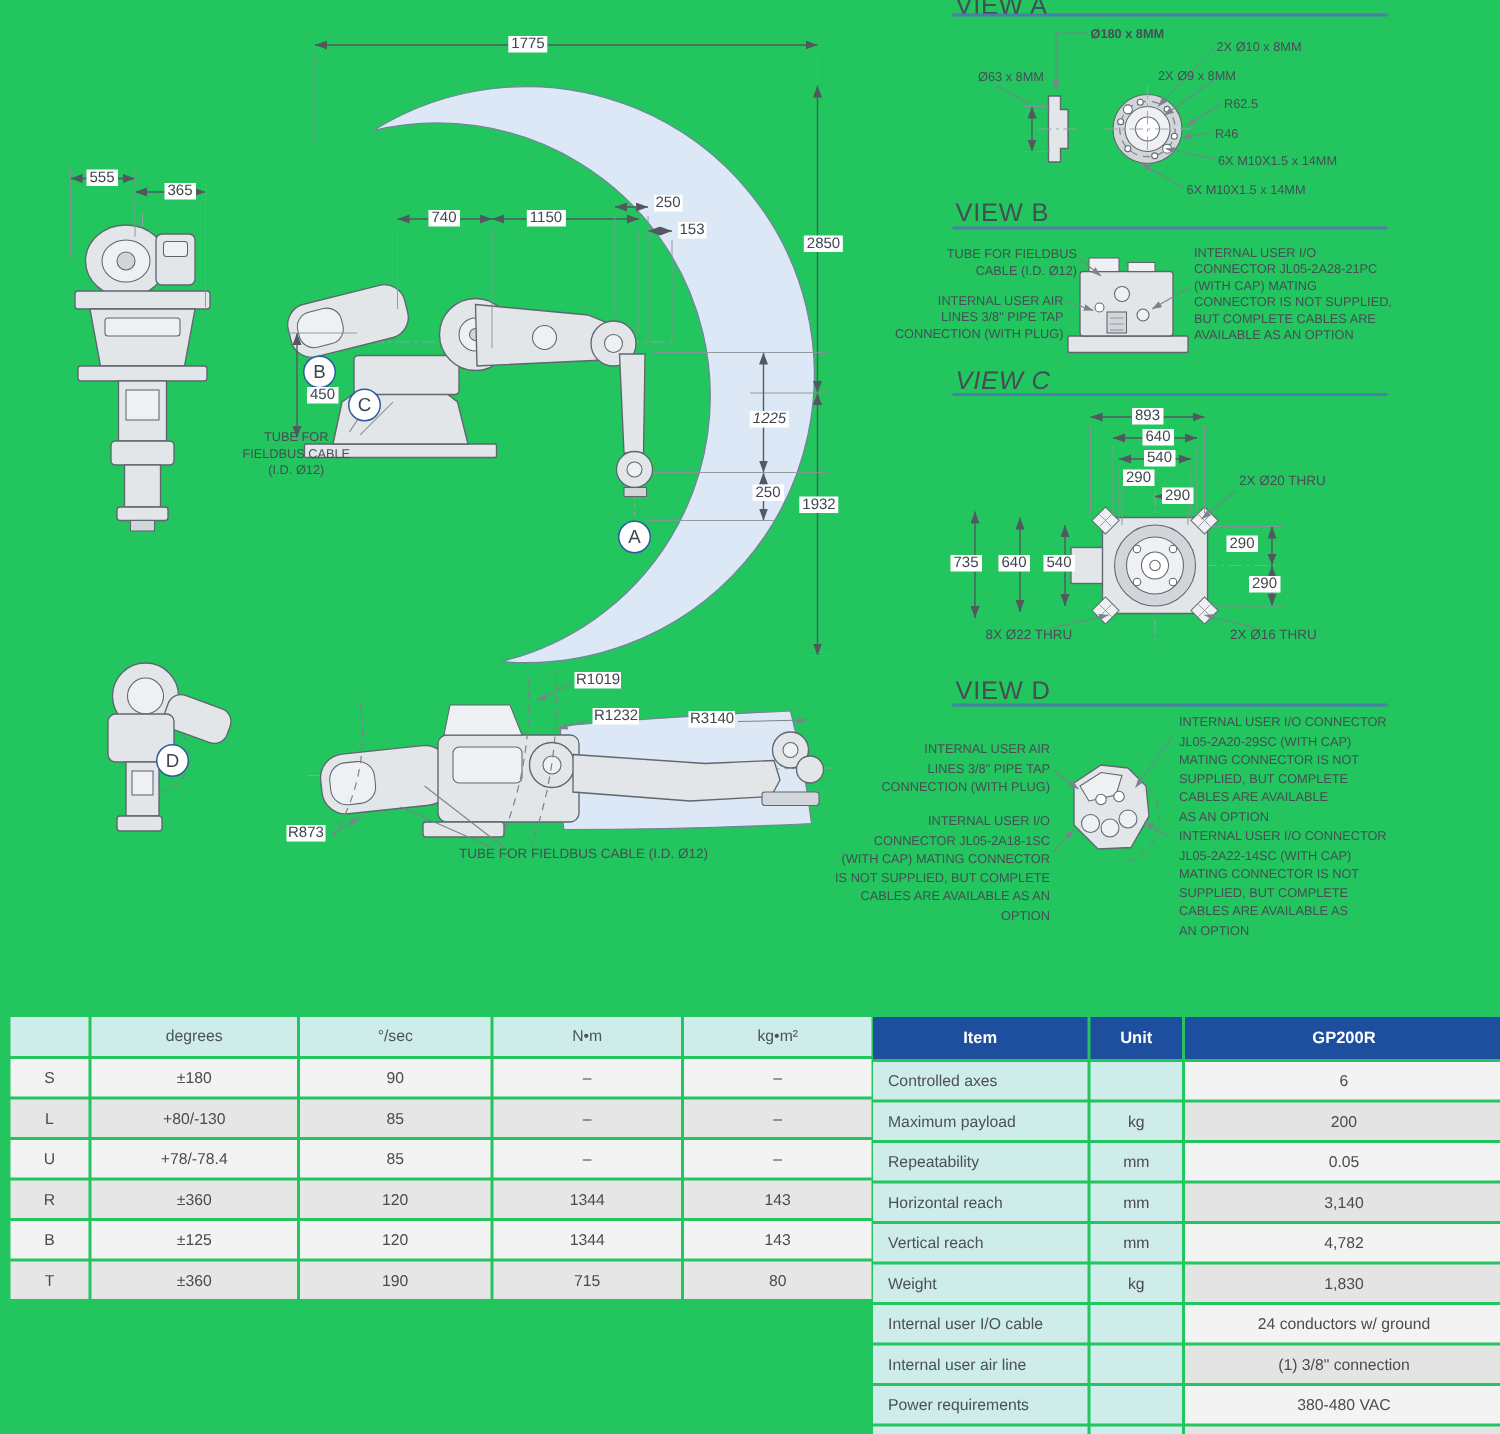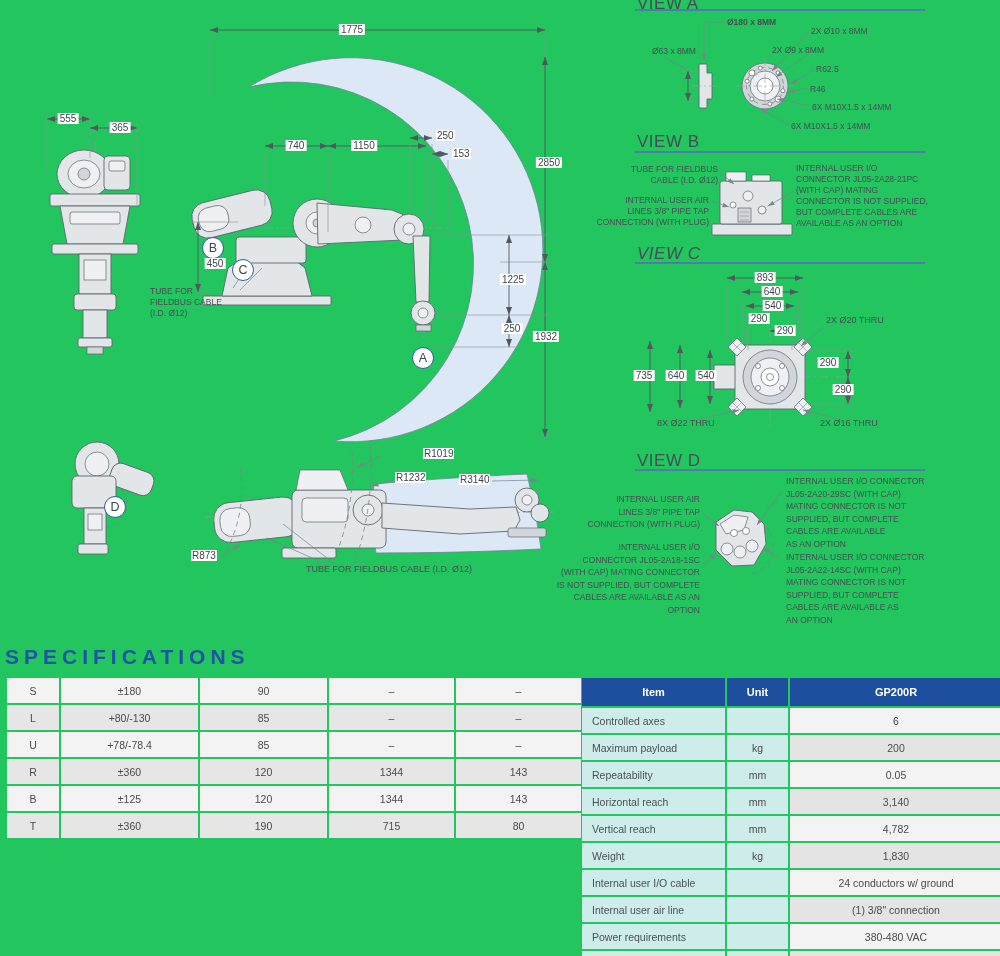--- a/index.html
+++ b/index.html
@@ -10,21 +10,21 @@
   .b3{fill:#d2d6da;stroke:#5e666e;stroke-width:.7}
   .wh{fill:#fff;stroke:#5e666e;stroke-width:.7}
   .dim{stroke:#51585f;stroke-width:.9;fill:none}
   .ext{stroke:#8a9198;stroke-width:.6;fill:none}
   .ld{stroke:#7b838b;stroke-width:.7;fill:none}
   .cl{stroke:#9aa0a6;stroke-width:.6;fill:none;stroke-dasharray:9 3 2 3}
   .dsh{stroke:#7b838b;stroke-width:.8;fill:none;stroke-dasharray:5 4}
   .lb{position:absolute;font-size:8.5px;color:#474e54;line-height:11px;white-space:pre-line;}
   .lh12{line-height:12.5px;}
   .tar{text-align:right;}
-  .tac{text-align:left;}
+  .tac{text-align:center;}
   .dm{position:absolute;font-size:10px;color:#3f464d;background:#fff;padding:0 2px;transform:translateX(-50%);white-space:nowrap;}
   .dml{position:absolute;font-size:10px;color:#3f464d;background:#fff;padding:0 1px;white-space:nowrap;}
   .vt{position:absolute;font-size:17px;color:#454d55;letter-spacing:.5px;}
   .vu{position:absolute;height:2px;background:#4d7dab;width:290px;}
   .mk{position:absolute;width:22px;height:22px;border:1.6px solid #2d5d9f;border-radius:50%;background:#fff;color:#3d454d;font-size:12.5px;display:flex;align-items:center;justify-content:center;box-sizing:border-box;}
   .spec-title{position:absolute;left:5px;top:645px;font-size:21px;font-weight:bold;color:#1d55a4;letter-spacing:5px;}
   .foot{position:absolute;left:633px;top:630px;width:300px;text-align:right;font-size:8.5px;color:#4f5559;line-height:11.5px;}
   table{border-collapse:separate;border-spacing:2px;position:absolute;table-layout:fixed;}
   #axesTable{left:5px;top:676px;width:566px;}
   #itemTable{left:580px;top:676px;width:420px;}
@@ -310,33 +310,33 @@
 <div class="mk" style="left:202px;top:237px;">B</div>
 <div class="mk" style="left:232px;top:259px;">C</div>
 <div class="mk" style="left:104px;top:496px;">D</div>
 
 <div class="dm" style="left:68px;top:113px;">555</div>
 <div class="dm" style="left:120px;top:122px;">365</div>
 
 <div class="dm" style="left:352px;top:24px;">1775</div>
 <div class="dm" style="left:549px;top:157px;">2850</div>
 <div class="dm" style="left:546px;top:331px;">1932</div>
-<div class="dm" style="left:513px;top:274px;">1225</div>
+<div class="dm" style="left:513px;top:274px;font-style:italic;">1225</div>
 <div class="dm" style="left:512px;top:323px;">250</div>
 <div class="dm" style="left:296px;top:140px;">740</div>
 <div class="dm" style="left:364px;top:140px;">1150</div>
 <div class="dml" style="left:436px;top:130px;">250</div>
 <div class="dml" style="left:452px;top:148px;">153</div>
 <div class="dm" style="left:184px;top:258px;margin-left:31px;">450</div>
 <div class="lb tac" style="left:150px;top:286px;width:95px;">TUBE FOR
 FIELDBUS CABLE
 (I.D. Ø12)</div>
 
 <div class="dml" style="left:191px;top:550px;">R873</div>
-<div class="dml" style="left:383px;top:448px;margin-left:40px;">R1019</div>
+<div class="dml" style="left:383px;top:448px;">R1019</div>
 <div class="dml" style="left:395px;top:472px;">R1232</div>
 <div class="dml" style="left:459px;top:474px;">R3140</div>
 <div class="lb" style="left:306px;top:564px;font-size:9px;">TUBE FOR FIELDBUS CABLE (I.D. Ø12)</div>
 
 <div class="lb" style="left:727px;top:17px;font-weight:bold;">Ø180 x 8MM</div>
 <div class="lb" style="left:652px;top:46px;">Ø63 x 8MM</div>
 <div class="lb" style="left:811px;top:26px;">2X Ø10 x 8MM</div>
 <div class="lb" style="left:772px;top:45px;">2X Ø9 x 8MM</div>
 <div class="lb" style="left:816px;top:64px;">R62.5</div>
 <div class="lb" style="left:810px;top:84px;">R46</div>
@@ -384,31 +384,37 @@
 CABLES ARE AVAILABLE
 AS AN OPTION</div>
 <div class="lb lh12" style="left:786px;top:551px;">INTERNAL USER I/O CONNECTOR
 JL05-2A22-14SC (WITH CAP)
 MATING CONNECTOR IS NOT
 SUPPLIED, BUT COMPLETE
 CABLES ARE AVAILABLE AS
 AN OPTION</div>
 
 
-<div class="spec-title">SPECIFICATIONS</div>
 
 <table id="axesTable">
   <colgroup>
         <col style="width:52px">
         <col style="width:137px">
         <col style="width:127px">
         <col style="width:125px">
         <col style="width:125px">
       </colgroup>
   <thead>
+    <tr class="units">
+      <td></td>
+      <td>degrees</td>
+      <td>°/sec</td>
+      <td>N•m</td>
+      <td>kg•m²</td>
+    </tr>
   </thead>
   <tbody>
         <tr>
           <td class="c0">S</td>
           <td class="c1">±180</td>
           <td class="c2">90</td>
           <td class="c3">–</td>
           <td class="c4">–</td>
         </tr>
         <tr>

